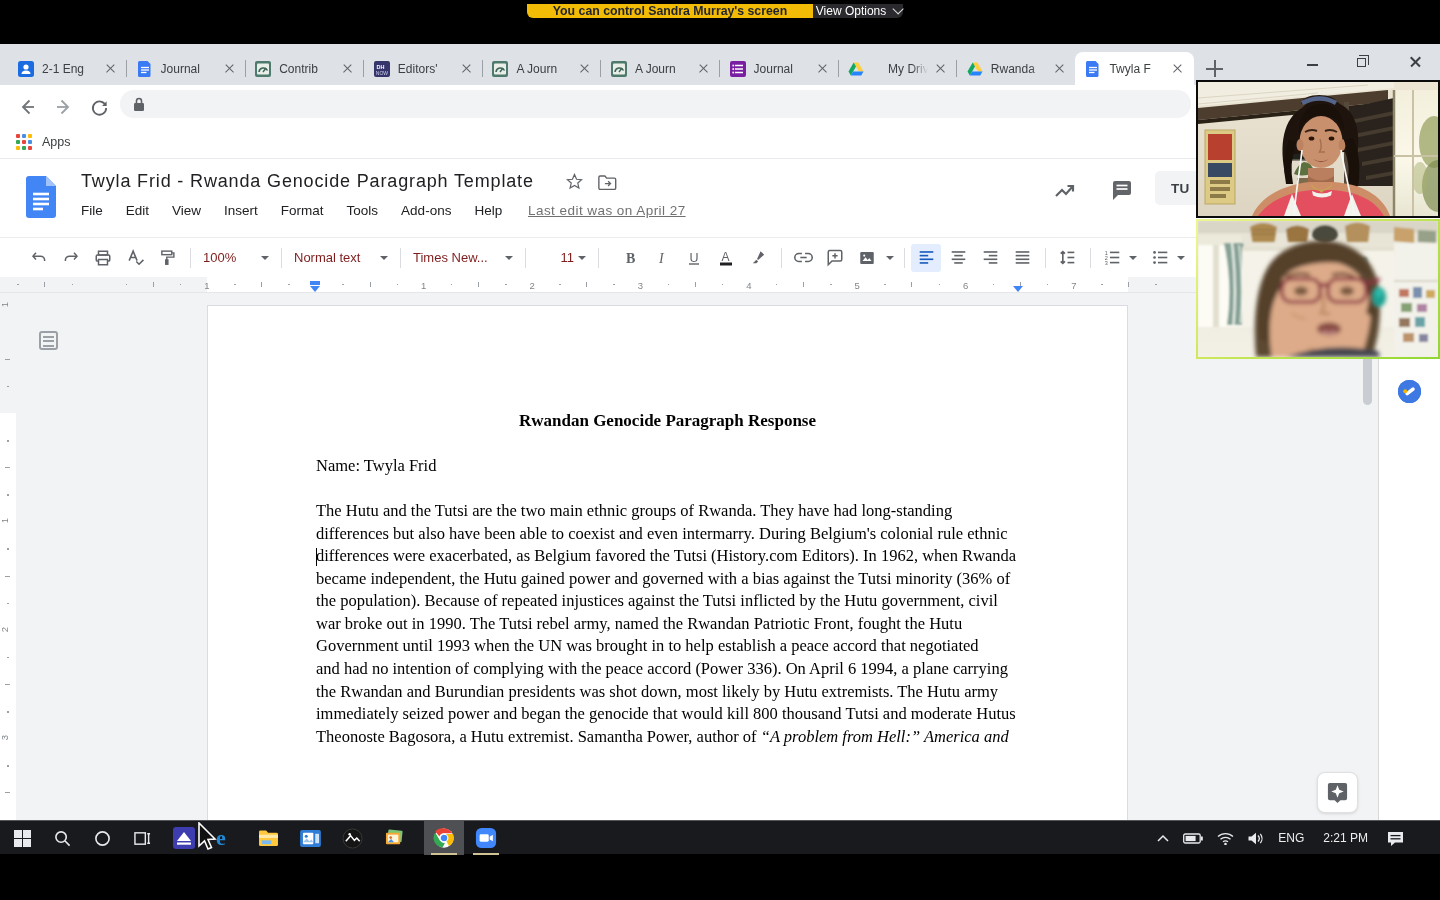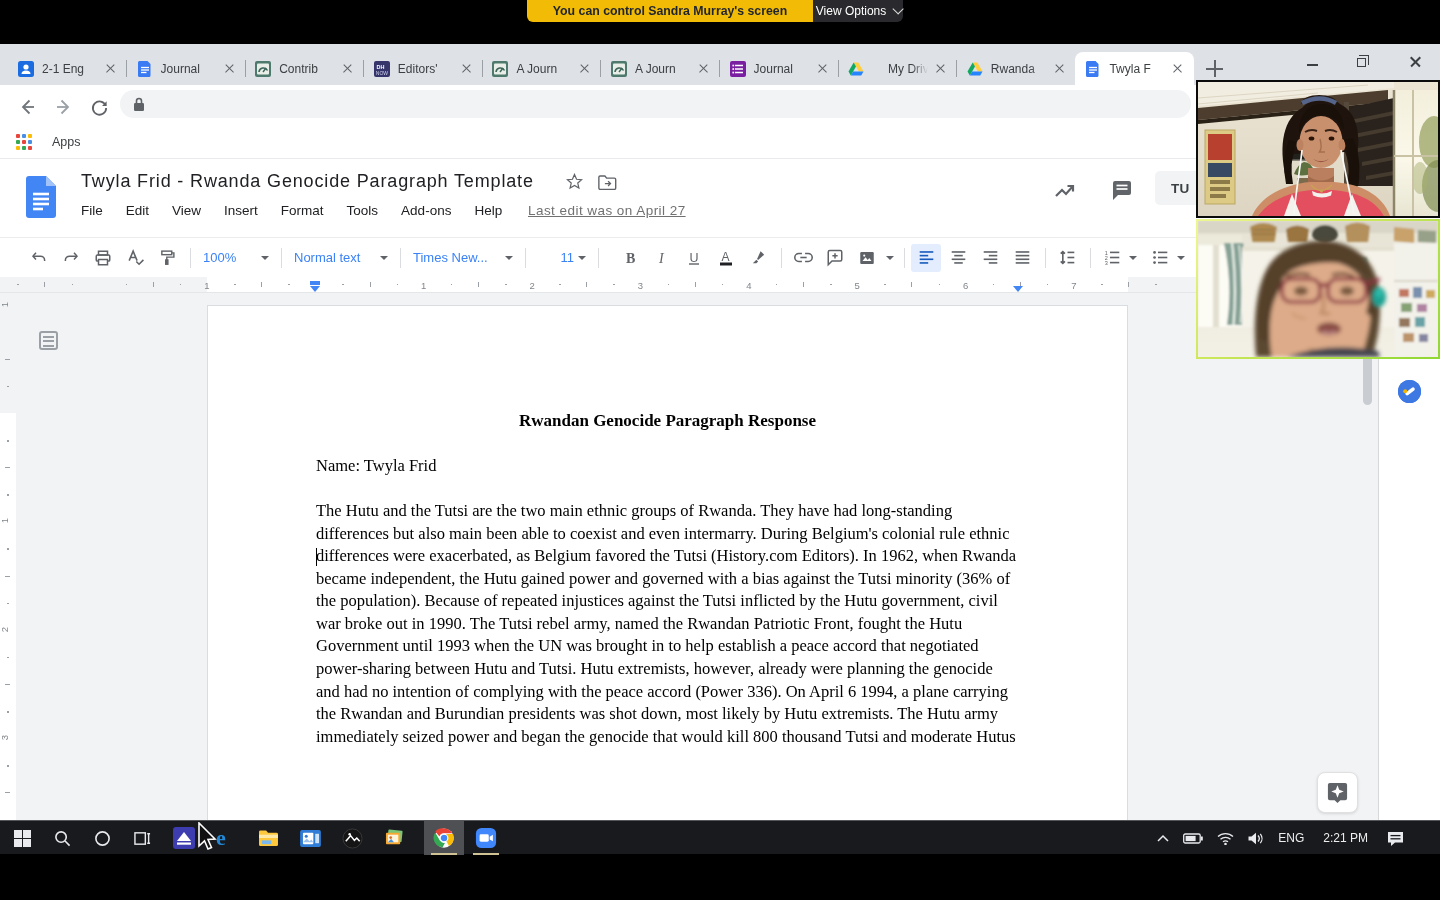--- a/index.html
+++ b/index.html
@@ -1,20 +1,20 @@
 <!DOCTYPE html>
 <html><head>
 <meta charset="utf-8">
 <style>
   * { margin:0; padding:0; box-sizing:border-box; }
   html,body { width:1440px; height:900px; overflow:hidden; background:#000; }
   body { font-family:"Liberation Sans", sans-serif; position:relative; }
 
   
-  #share-banner { position:absolute; top:0; left:527px; height:22px; display:flex; z-index:60; }
+  #share-banner { position:absolute; top:0; left:527px; height:22px; display:flex; z-index:60;align-items:center; }
   #share-banner .msg { background:#f2bb05; color:#1f2430; font-size:12.3px; font-weight:bold; width:286px; justify-content:center;
      display:flex; align-items:center; border-radius:0 0 0 6px; }
   #share-banner .opts { background:#2a2a2e; color:#fff; font-size:12px; display:flex; align-items:center; width:90px; justify-content:center;
      gap:6px; border-radius:0 0 6px 0; }
   #share-banner .opts .chev { width:8px; height:8px; border-right:1.6px solid #ddd; border-bottom:1.6px solid #ddd;
      transform:rotate(45deg) translateY(-3px); }
 
   
   #screen { position:absolute; left:0; top:44px; width:1440px; height:810px; background:#fff; }
 
@@ -45,21 +45,21 @@
   
   #navbar { position:absolute; left:0; top:41px; width:1440px; height:44px; background:#fff; }
   .nav-ico { position:absolute; top:7px; width:30px; height:30px; display:flex; align-items:center; justify-content:center; }
   #omnibox { position:absolute; left:120px; top:5px; width:1071px; height:28px; background:#f1f3f4; border-radius:14px;
       display:flex; align-items:center; padding-left:13px; }
   #omnibox .url { font-size:15px; letter-spacing:0.1px; margin-left:10px; white-space:nowrap; color:#5f6368; }
   #omnibox .url b { color:#202124; font-weight:normal; }
 
   
   #bookmarks { position:absolute; left:0; top:85px; width:1440px; height:30px; background:#fff; border-bottom:1px solid #e8eaed; }
-  #bm-apps { position:absolute; left:16px; top:5px; display:flex; align-items:center; gap:20px; }
+  #bm-apps { position:absolute; left:16px; top:5px; display:flex; align-items:center; gap:10px; }
   #bm-apps .grid { width:16px; height:16px; display:grid; grid-template-columns:repeat(3,1fr); gap:1.5px; }
   #bm-apps .grid i { border-radius:1px; }
   #bm-apps .lbl { font-size:12.5px; color:#3c4043; }
 
   
   #docshead { position:absolute; left:0; top:115px; width:1440px; height:79px; background:#fff; border-bottom:1px solid #ececec; }
   #docs-file-icon { position:absolute; left:26px; top:15px; }
   #doc-title { position:absolute; left:81px; top:12px; font-size:18px; letter-spacing:0.85px; color:#202124; white-space:nowrap; }
   #title-star { position:absolute; left:566px; top:14px; }
   #title-move { position:absolute; left:598px; top:16px; }
@@ -70,21 +70,21 @@
   #hd-comment  { position:absolute; left:1110px; top:20px; }
   #hd-share { position:absolute; left:1155px; top:12px; width:60px; height:34px; background:#f1f3f4; border-radius:5px 0 0 5px;
       display:flex; align-items:center; padding-left:16px; font-size:13.5px; font-weight:bold; color:#3c4043; letter-spacing:.3px;}
 
   
   #toolbar { position:absolute; left:0; top:194px; width:1440px; height:39px; background:#fff; display:flex; align-items:center; }
   .tb-sep { width:1px; height:20px; background:#dadce0; margin:0 6px; flex:0 0 1px; }
   #toolbar > .tb-btn { margin-right:2px; }
   .tb-btn { width:30px; height:28px; display:flex; align-items:center; justify-content:center; border-radius:3px; flex:0 0 30px; }
   .tb-btn.active { background:#e3edfd; }
-  .tb-dd { display:flex; align-items:center; height:28px; padding:0 6px; color:#3b82f6; font-size:13px; }
+  .tb-dd { display:flex; align-items:center; height:28px; padding:0 6px; color:#7f1d1d; font-size:13px; }
   .tb-dd .val { white-space:nowrap; }
   .caret { width:0; height:0; border-left:4px solid transparent; border-right:4px solid transparent; border-top:4.5px solid #5f6368; margin-left:8px; }
   .caret.sm { margin-left:4px; }
 
   
   #hruler { position:absolute; left:0; top:233px; width:1440px; height:16px; background:#f1f3f4; border-bottom:1px solid #e4e6e8;}
   #hruler .page-zone { position:absolute; left:207px; top:0; width:921px; height:15px; background:#fff; }
   .htick { position:absolute; background:#9aa0a6; }
   .hnum { position:absolute; top:3px; font-size:9.5px; color:#80868b; transform:translateX(-50%); }
   .marker { position:absolute; width:0; height:0; border-left:5px solid transparent; border-right:5px solid transparent; border-top:6px solid #4285f4; top:9px; }
@@ -634,30 +634,30 @@
       </div>
 
     <div id="page">
       <div id="doc-body">
         <div class="line" id="doc-heading">Rwandan Genocide Paragraph Response</div>
         <div class="line">&nbsp;</div>
         <div class="line">Name: Twyla Frid</div>
         <div class="line">&nbsp;</div>
         <div id="doc-paragraph">
             <div class="line"><span>The Hutu and the Tutsi are the two main ethnic groups of Rwanda. They have had long-standing</span></div>
-            <div class="line"><span>differences but also main been able to coexist and even intermarry. During Belgium's colonial rule ethnic</span></div>
+            <div class="line"><span>differences but also have been able to coexist and even intermarry. During Belgium's colonial rule ethnic</span></div>
             <div class="line"><span>differences were exacerbated, as Belgium favored the Tutsi (History.com Editors). In 1962, when Rwanda</span></div>
             <div class="line"><span>became independent, the Hutu gained power and governed with a bias against the Tutsi minority (36% of</span></div>
             <div class="line"><span>the population). Because of repeated injustices against the Tutsi inflicted by the Hutu government, civil</span></div>
             <div class="line"><span>war broke out in 1990. The Tutsi rebel army, named the Rwandan Patriotic Front, fought the Hutu</span></div>
             <div class="line"><span>Government until 1993 when the UN was brought in to help establish a peace accord that negotiated</span></div>
-            <div class="line"><span>power-sharing between Hutu and Tutsi. Hutu extremists, however, already were planning the genocide</span></div>
             <div class="line"><span>and had no intention of complying with the peace accord (Power 336). On April 6 1994, a plane carrying</span></div>
             <div class="line"><span>the Rwandan and Burundian presidents was shot down, most likely by Hutu extremists. The Hutu army</span></div>
             <div class="line"><span>immediately seized power and began the genocide that would kill 800 thousand Tutsi and moderate Hutus</span></div>
+            <div class="line"><span>Theonoste Bagosora, a Hutu extremist. Samantha Power, author of </span><i>“A problem from Hell:” America and</i></div>
           </div>
       </div>
       <div id="caret-cursor"></div>
     </div>
 
     <div id="doc-scrollbar"></div>
 
     <div id="side-panel">
       
     </div>

